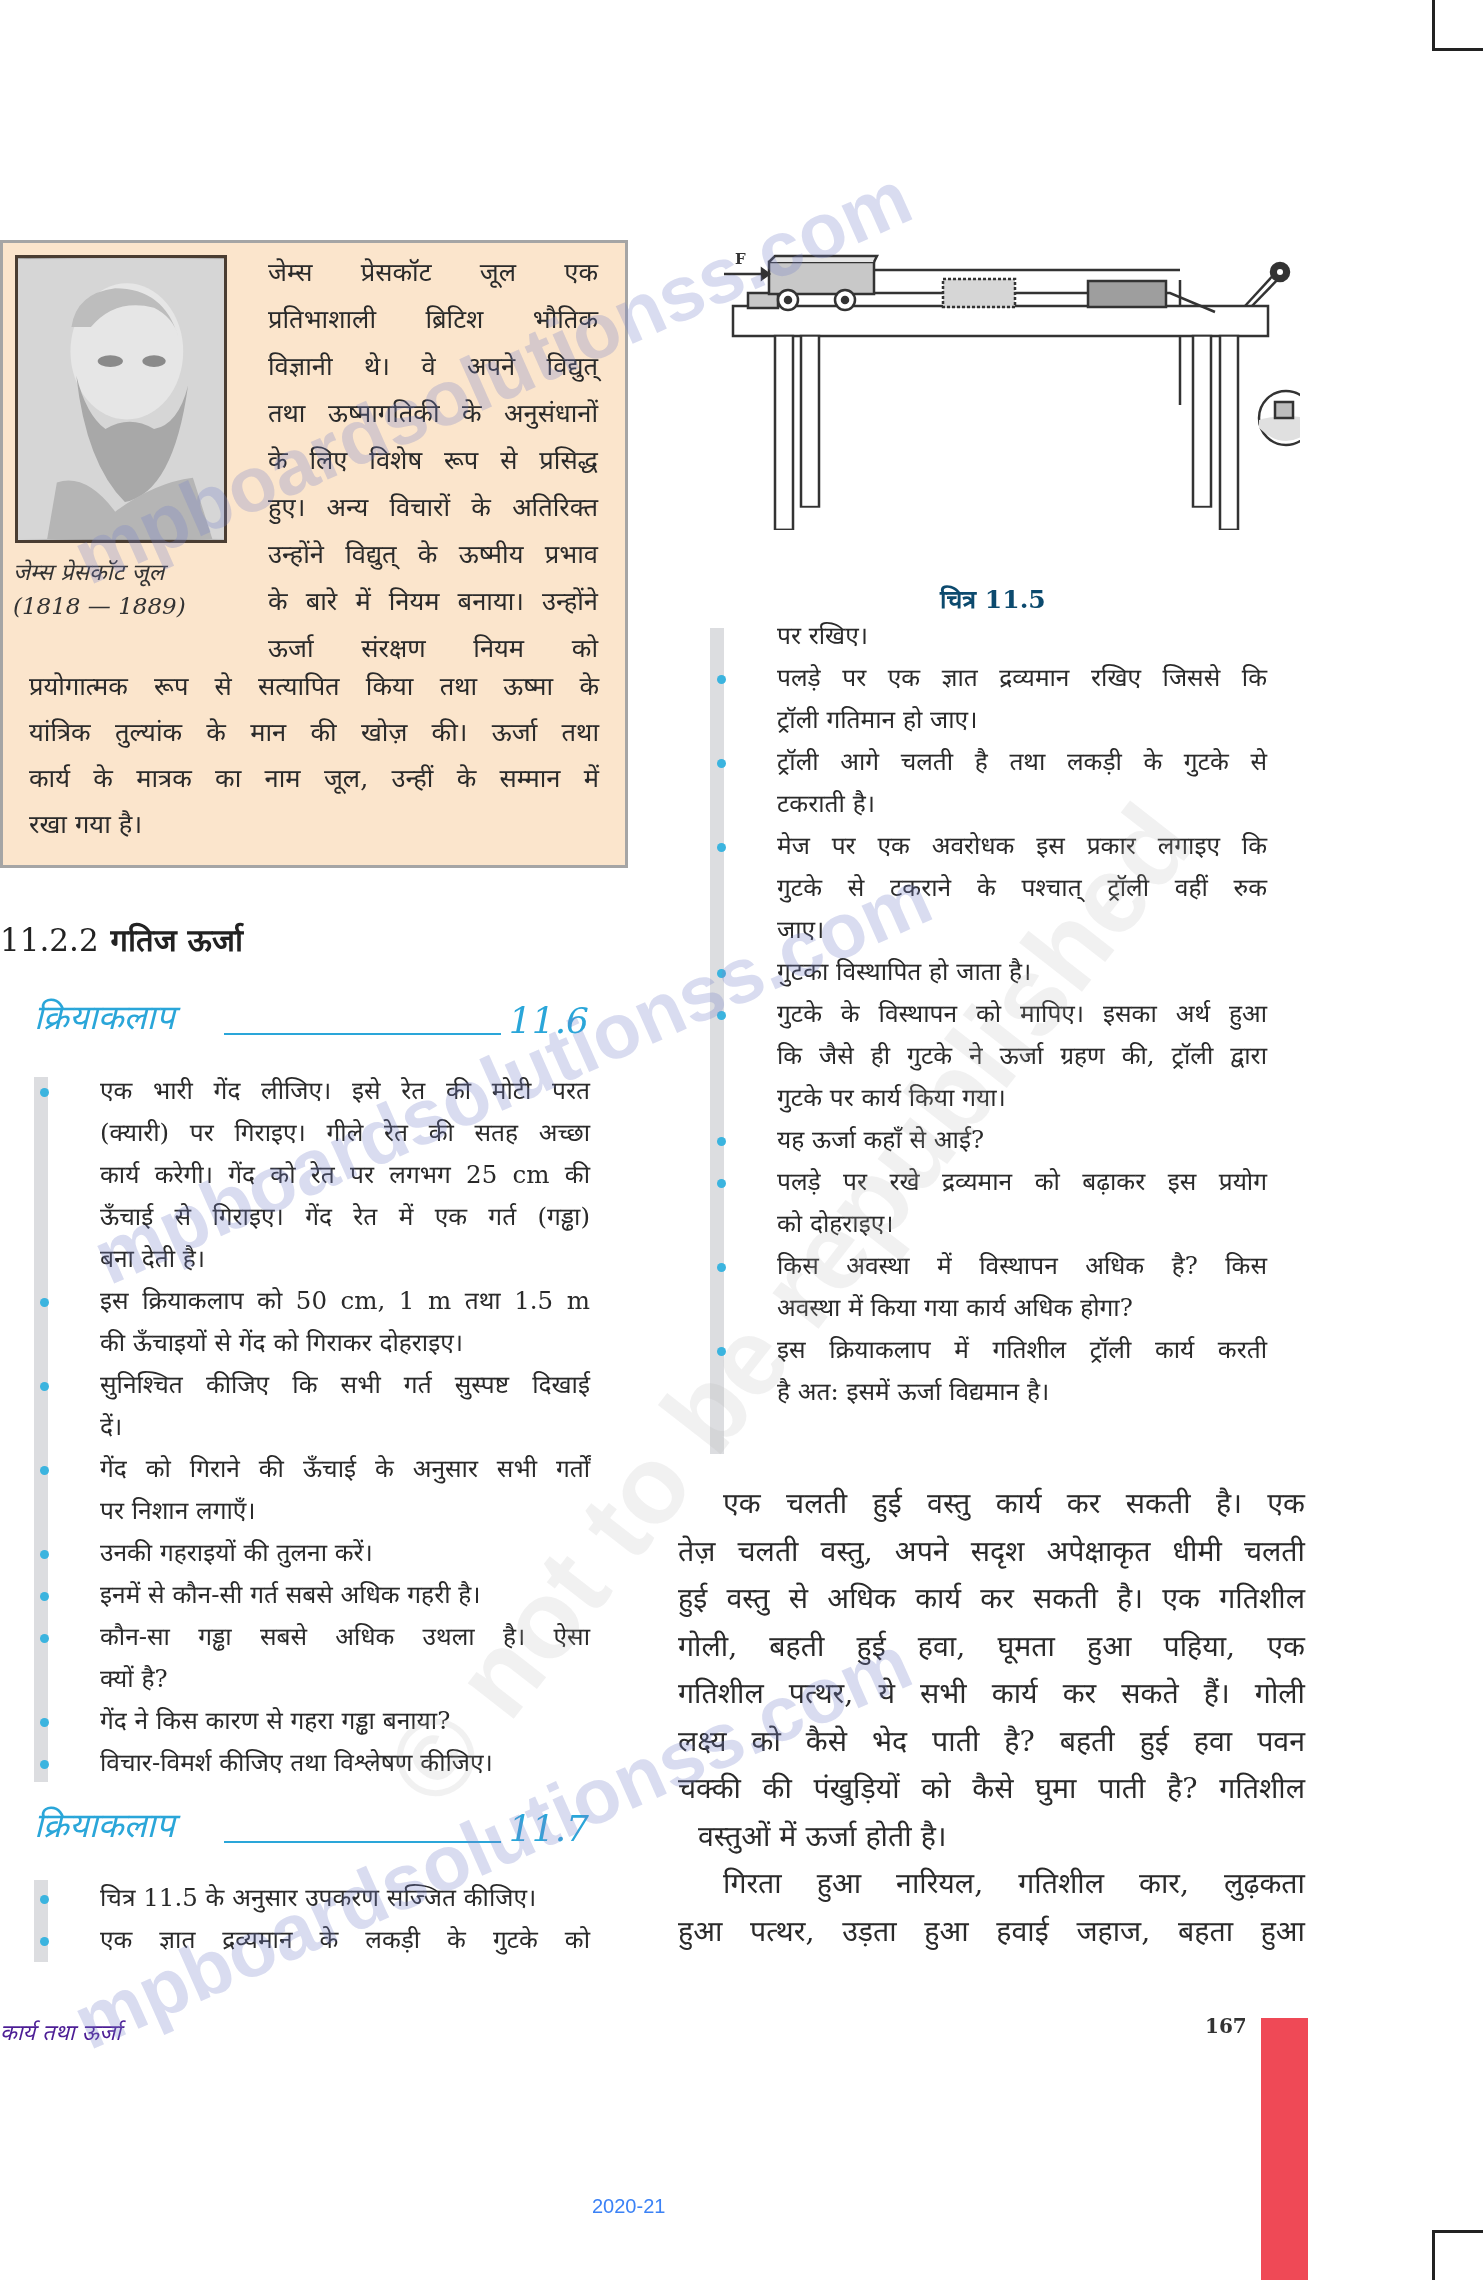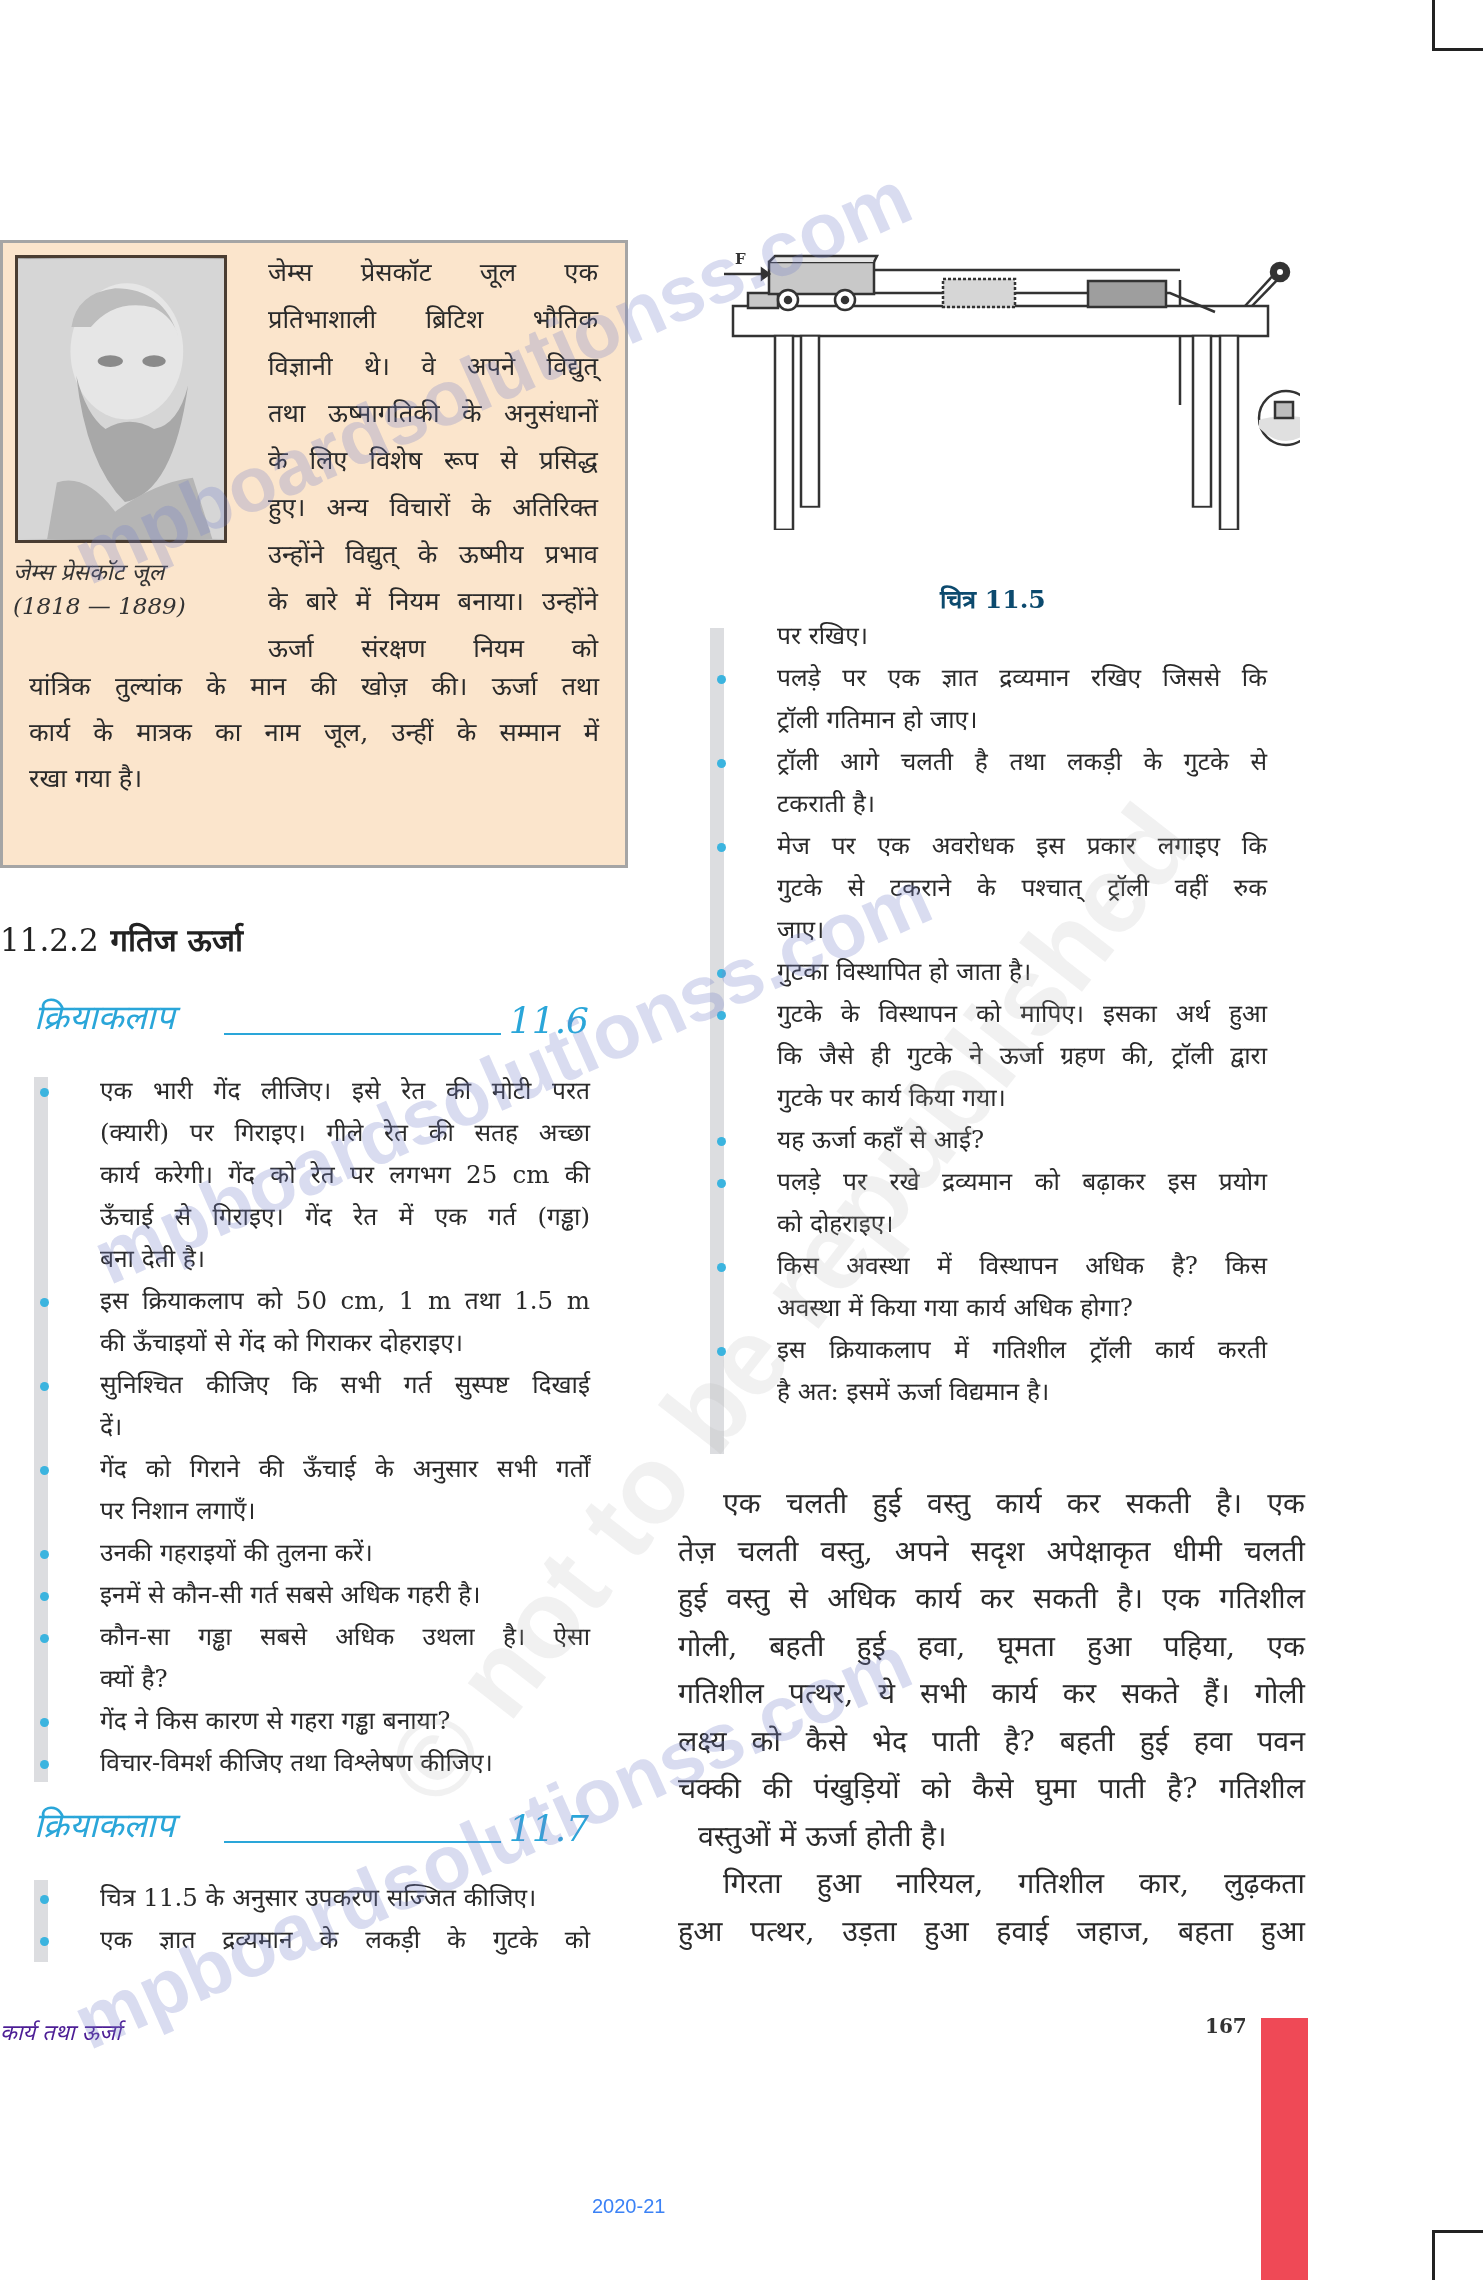--- a/index.html
+++ b/index.html
@@ -150,20 +150,21 @@
     <span>प्रतिभाशाली ब्रिटिश भौतिक</span>
     <span>विज्ञानी थे। वे अपने विद्युत्</span>
     <span>तथा ऊष्मागतिकी के अनुसंधानों</span>
     <span>के लिए विशेष रूप से प्रसिद्ध</span>
     <span>हुए। अन्य विचारों के अतिरिक्त</span>
     <span>उन्होंने विद्युत् के ऊष्मीय प्रभाव</span>
     <span>के बारे में नियम बनाया। उन्होंने</span>
     <span>ऊर्जा संरक्षण नियम को</span>
   </div>
   <div class="bio-text-bottom">
+    <span>प्रयोगात्मक रूप से सत्यापित किया तथा ऊष्मा के</span>
     <span>यांत्रिक तुल्यांक के मान की खोज़ की। ऊर्जा तथा</span>
     <span>कार्य के मात्रक का नाम जूल, उन्हीं के सम्मान में</span>
     <span class="last">रखा गया है।</span>
   </div>
 </div>
 
 <div class="section-heading">
   <span class="num">11.2.2</span><span>गतिज ऊर्जा</span>
 </div>
 

